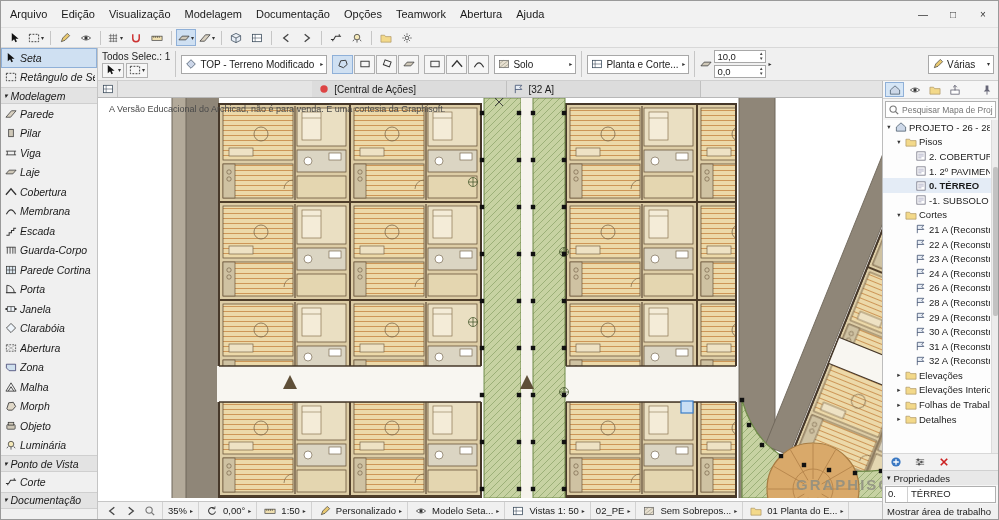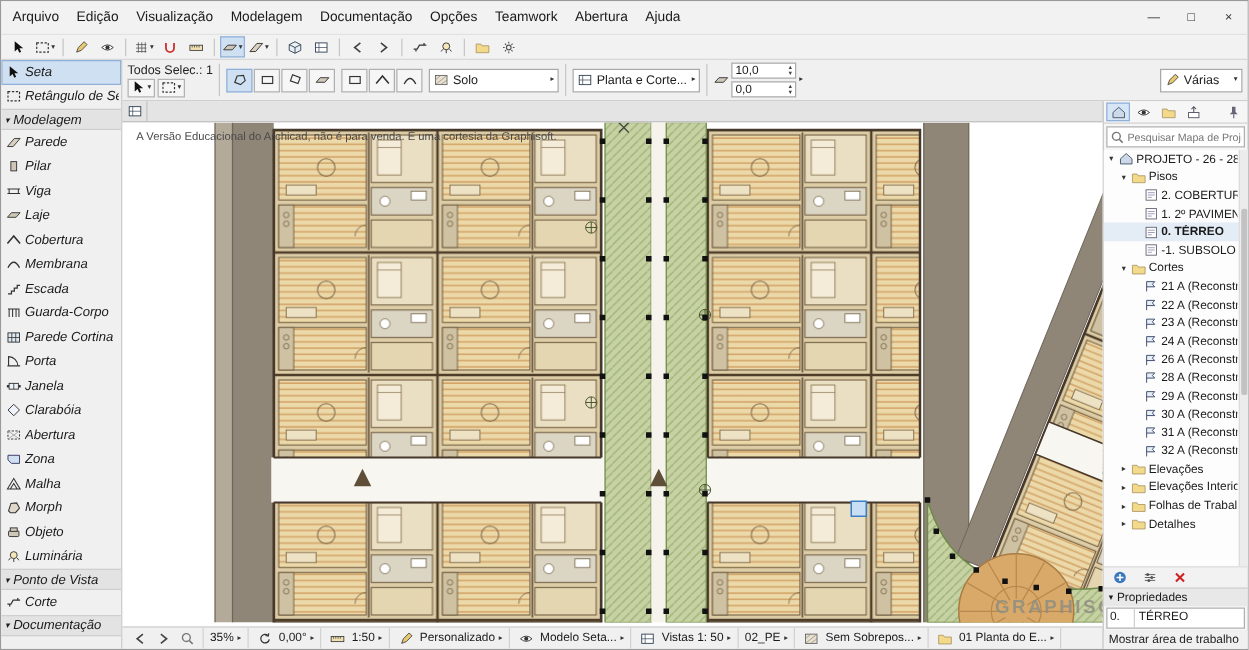--- a/index.html
+++ b/index.html
@@ -459,20 +459,29 @@
                 <span data-icon="marquee">
                   <svg viewBox="0 0 13 13">
                     <rect x="1.5" y="2.5" width="10" height="8" fill="none" stroke="#333" stroke-dasharray="2 1.4"></rect>
                   </svg>
                 </span>
                 <span class="dd">▾</span>
               </span>
           </div>
         </div>
         <div class="ib-sep"></div>
+        <div class="combo" style="width:146px">
+          <span data-icon="diamond">
+              <svg viewBox="0 0 13 13">
+                <rect x="3.2" y="3.2" width="6.6" height="6.6" transform="rotate(45 6.5 6.5)" fill="#ccd6e8" stroke="#456" stroke-width="0.8"></rect>
+              </svg>
+            </span>
+          <span class="combo-label">TOP - Terreno Modificado</span>
+          <span class="dd">▸</span>
+        </div>
         <div class="btn-cluster" id="geomA">
             <span class="geo-btn sel">
               <span class="icon">
                 <svg viewBox="0 0 13 13">
                   <path d="M2,8.5 L4,3 L9.5,2.5 L11,7 L7,10.5 Z" fill="none" stroke="#333" stroke-width="1"></path>
                 </svg>
               </span>
             </span>
             <span class="geo-btn">
               <span class="icon">
@@ -512,21 +521,21 @@
               </span>
             </span>
             <span class="geo-btn">
               <span class="icon">
                 <svg viewBox="0 0 13 13">
                   <path d="M1.5,10 Q6.5,0.5 11.5,10" fill="none" stroke="#333" stroke-width="1.2"></path>
                 </svg>
               </span>
             </span>
           </div>
-        <div class="combo" style="width:104px">
+        <div class="combo" style="width:82px">
           <span data-icon="hatchsq">
               <svg viewBox="0 0 13 13">
                 <rect x="1.5" y="2.5" width="10" height="8" fill="#e8e0d0" stroke="#555" stroke-width="0.7"></rect>
                 <path d="M1.5,10.5 L11.5,2.5 M1.5,6.5 L6,2.5 M6,10.5 L11.5,6.5" stroke="#887" stroke-width="0.6"></path>
               </svg>
             </span>
           <span class="combo-label">Solo</span>
           <span class="dd">▸</span>
         </div>
         <div class="ib-sep"></div>
@@ -590,20 +599,36 @@
               </span>
             <div class="tab active">
               <span data-icon="plantab">
                   <svg viewBox="0 0 13 13">
                     <rect x="1.5" y="2.5" width="10" height="8" fill="#fff" stroke="#345" stroke-width="0.8"></rect>
                     <path d="M4.5,2.5 V10.5 M1.5,6.5 H11.5" stroke="#345" stroke-width="0.6"></path>
                   </svg>
                 </span>
               <span>[0. TÉRREO]</span>
               <span class="tab-close">×</span>
+            </div>
+            <div class="tab">
+              <span data-icon="reddot">
+                  <svg viewBox="0 0 13 13">
+                    <circle cx="6.5" cy="6.5" r="4" fill="#d44"></circle>
+                  </svg>
+                </span>
+              <span>[Central de Ações]</span>
+            </div>
+            <div class="tab">
+              <span data-icon="sectionflag">
+                  <svg viewBox="0 0 13 13">
+                    <path d="M2.5,11 V2.5 H9.5 L7.5,4.8 L9.5,7 H2.5" fill="#e8eef6" stroke="#346" stroke-width="0.8"></path>
+                  </svg>
+                </span>
+              <span>[32 A]</span>
             </div>
             <div class="tab-fill"></div>
           </div>
 
           <div class="canvas">
             <svg width="786" height="400" viewBox="0 0 786 400">
               <defs>
                 <pattern id="wood" width="6" height="5" patternUnits="userSpaceOnUse">
                   <rect width="6" height="5" fill="#ecd9a9"></rect>
                   <path d="M0,1.5 H6" stroke="#c98f4e" stroke-width="0.9"></path>

